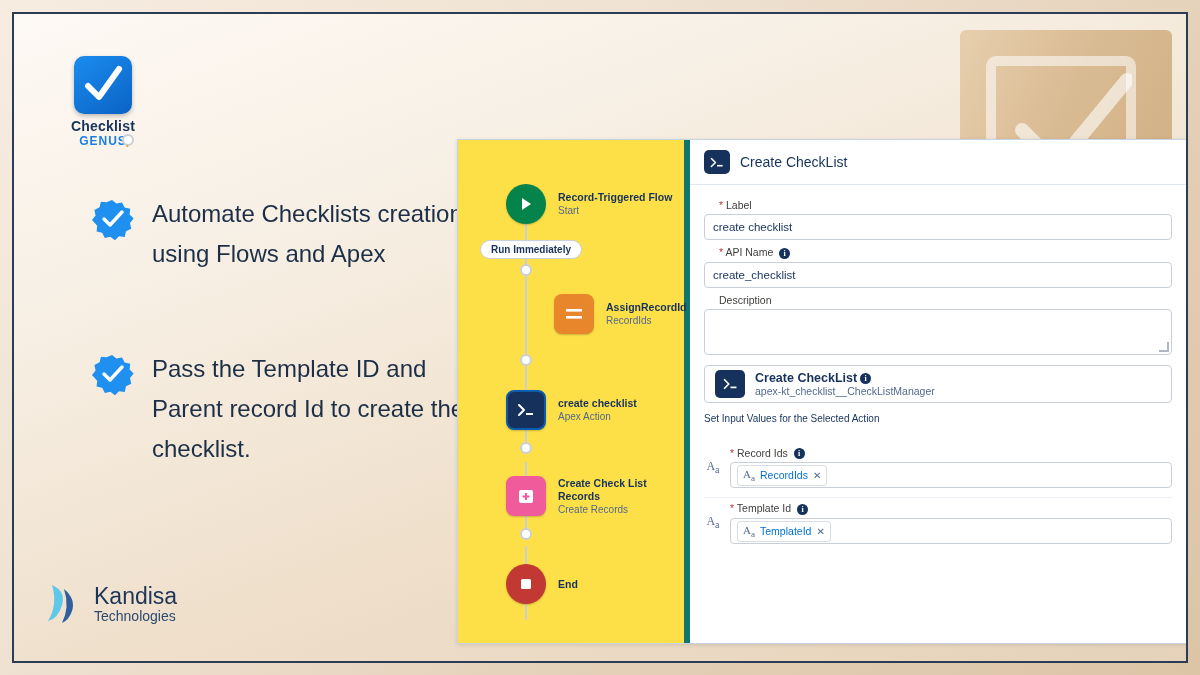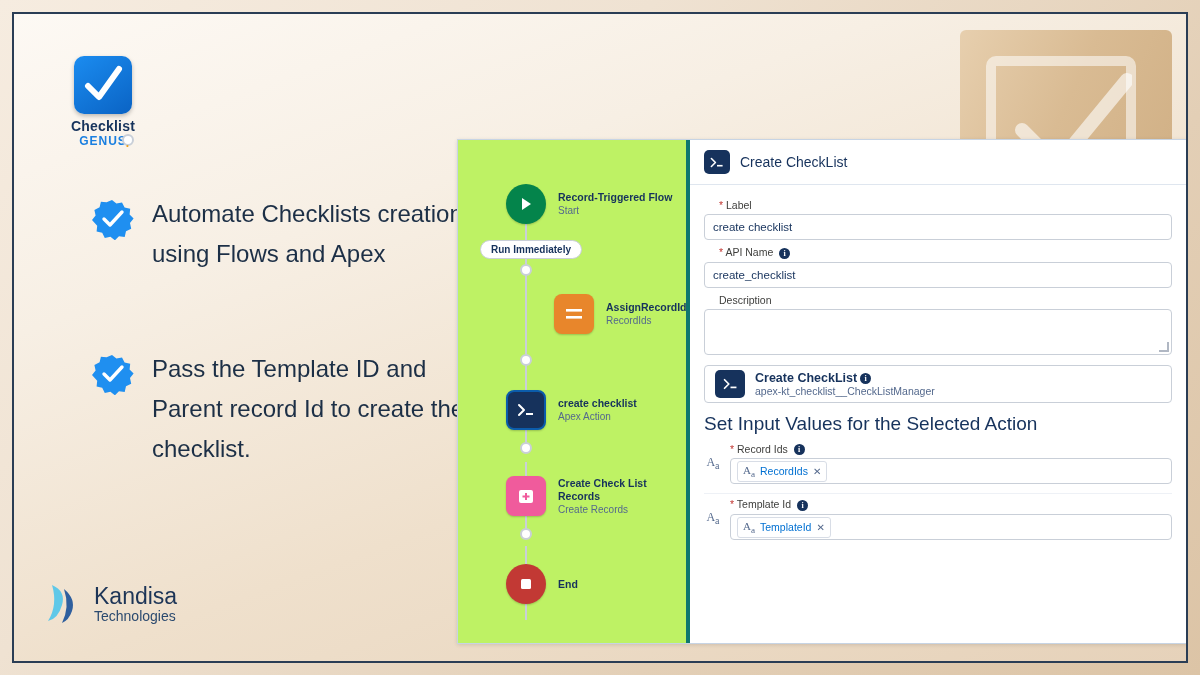--- a/index.html
+++ b/index.html
@@ -77,22 +77,22 @@
   }
 
   
   #sf {
     position:absolute; left:443px; top:125px; width:730px; height:505px;
     background:#fff; border:1px solid #c7d4e4;
     display:flex; box-shadow:0 1px 4px rgba(0,0,0,.12);
   }
   
   #canvas {
-    width:232px; flex:0 0 232px; background:#bef264;
-    border-right:4px solid #0f766e; position:relative;
+    width:232px; flex:0 0 232px; background:#fde047;
+    border-right:6px solid #0f766e; position:relative;
   }
   .node { position:absolute; left:0; width:232px; display:flex; align-items:center; }
   .node .ico {
     width:40px; height:40px; border-radius:8px; flex:0 0 auto;
     display:flex; align-items:center; justify-content:center;
     color:#fff; margin-left:48px;
     box-shadow:0 1px 2px rgba(0,0,0,.2);
   }
   .node .lbl { margin-left:12px; }
   .node .lbl .n { font-size:10.5px; font-weight:700; color:#16325c; line-height:13px; }
@@ -153,21 +153,21 @@
     padding:4px 10px; display:flex; align-items:center; gap:10px;
   }
   #actioncard .sq {
     width:30px; height:28px; background:#16325c; border-radius:5px;
     display:flex; align-items:center; justify-content:center; color:#fff;
     font-size:12px; font-family:"Liberation Mono", monospace;
   }
   #actioncard .t { font-size:12.5px; font-weight:700; color:#16325c; }
   #actioncard .s { font-size:10.5px; color:#54698d; }
   .helptext { font-size:10.5px; color:#3e3e3c; line-height:15px; margin-top:9px; }
-  .sectiontitle { font-size:19px; color:#16325c; margin:10px 0 4px; }
+  .sectiontitle { font-size:10px; color:#16325c; margin:10px 0 19px; }
   .inputrow { display:flex; gap:8px; align-items:flex-start; padding:4px 0 9px; border-bottom:1px solid #eef1f6; }
   .inputrow:last-child { border-bottom:none; }
   .aa {
     flex:0 0 auto; width:18px; text-align:center; color:#54698d;
     font-size:12px; margin-top:12px; font-family:"Liberation Serif", serif;
   }
   .inputrow .body { flex:1; min-width:0; }
   .inputrow .lab { font-size:10.5px; color:#3e3e3c; margin-bottom:3px; }
   .combobox {
     height:26px; border:1px solid #c9cfd8; border-radius:4px; background:#fff;

